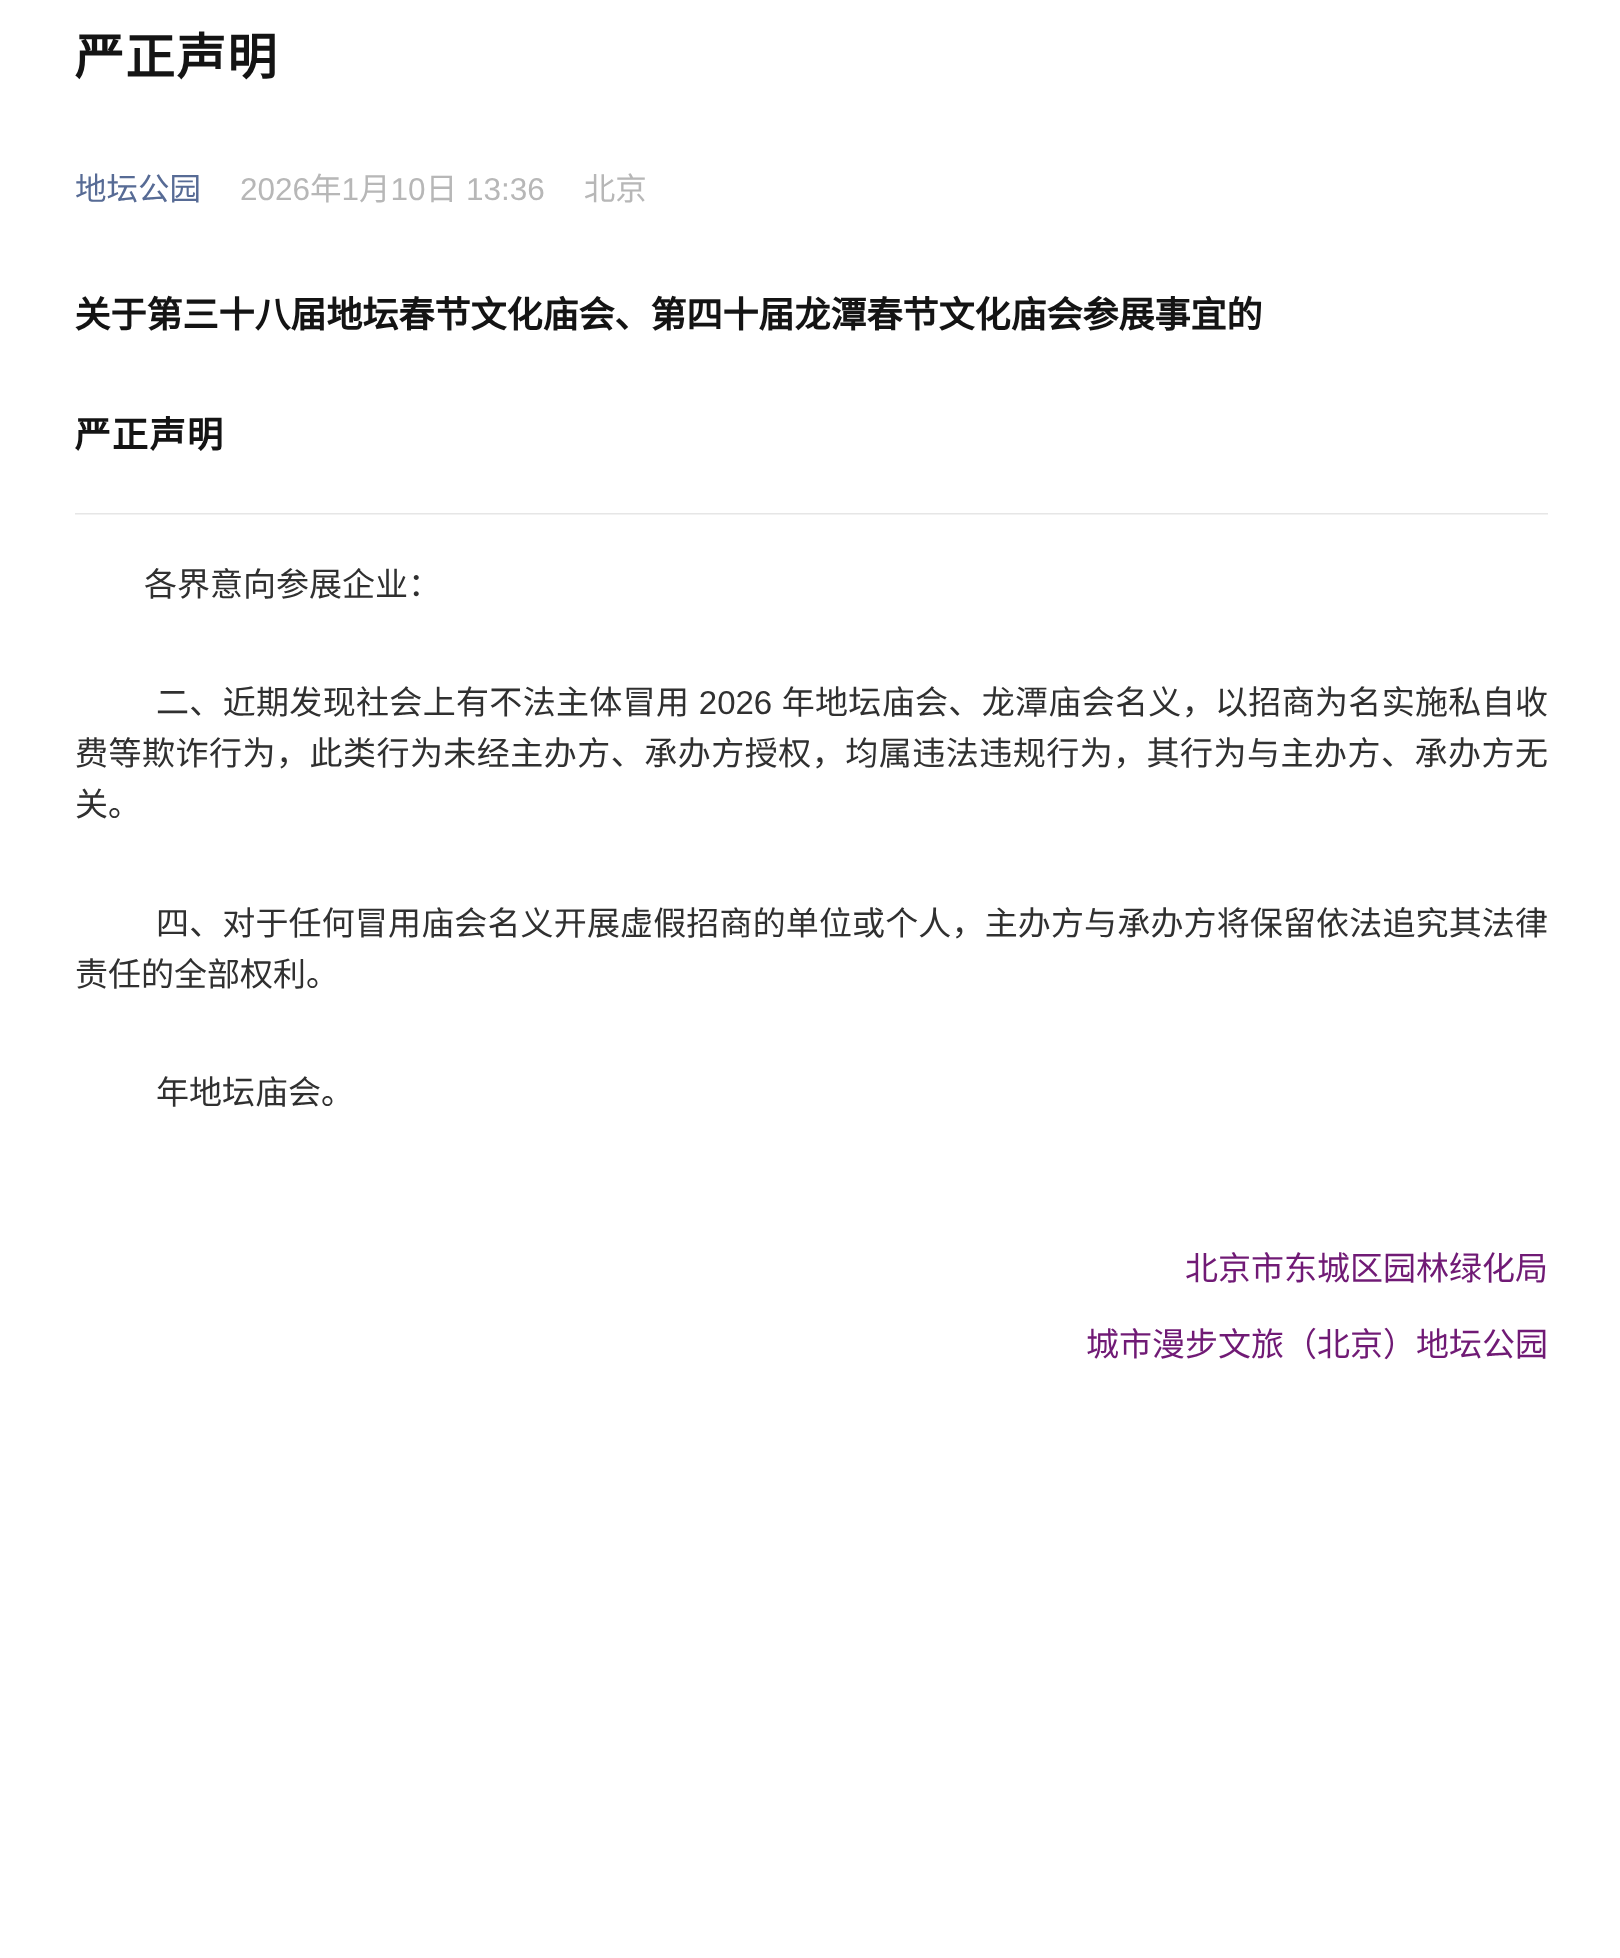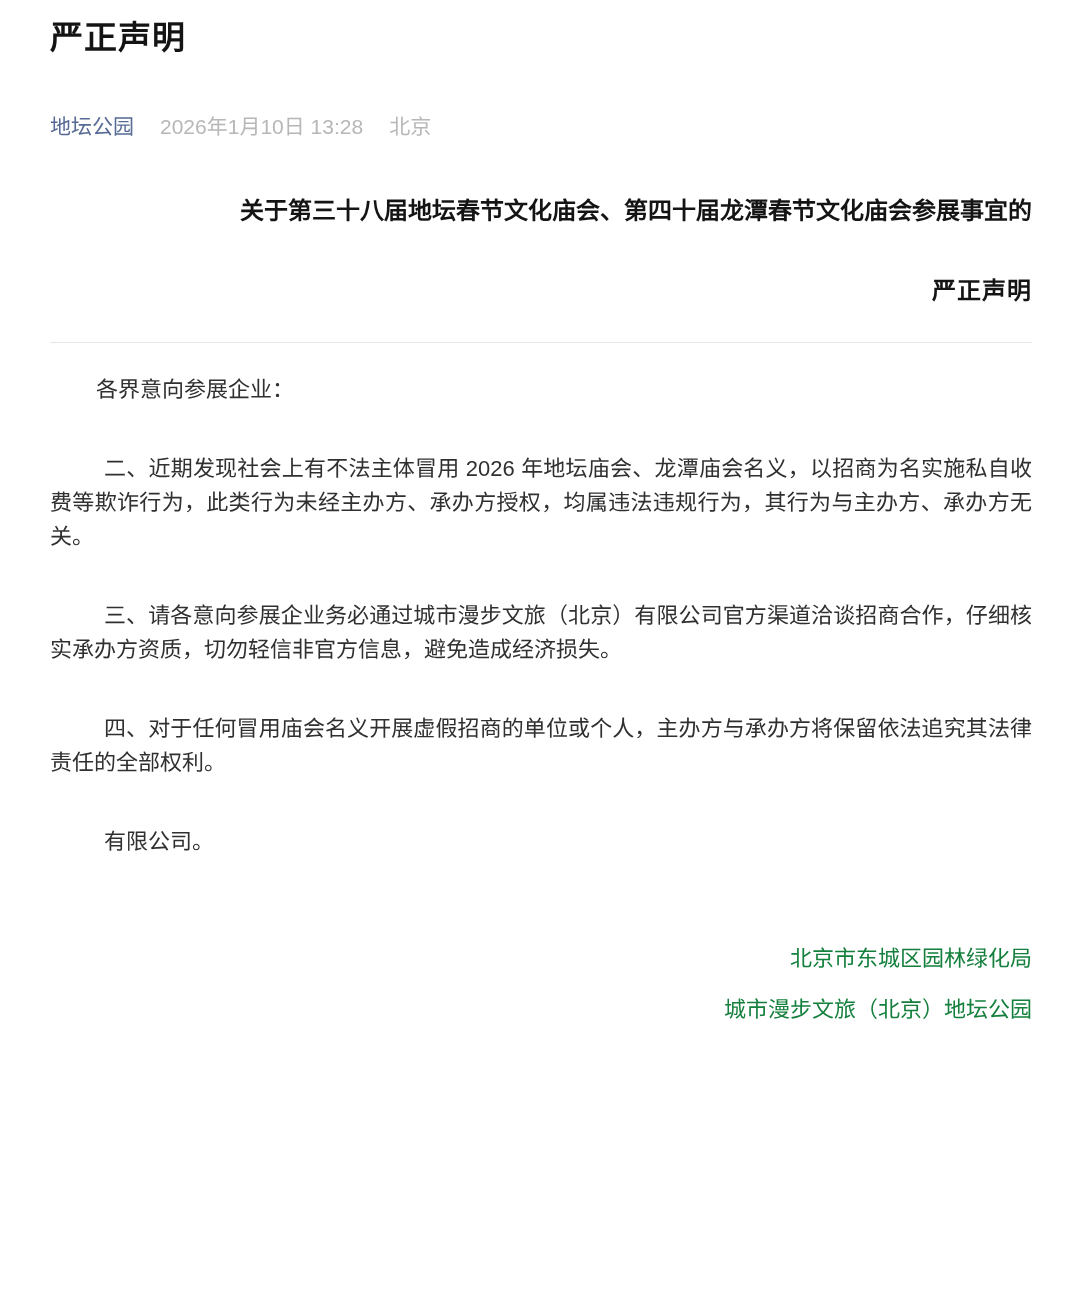--- a/index.html
+++ b/index.html
@@ -36,21 +36,21 @@
     color: #b7b7b7;
     font-weight: 400;
   }
   .meta-source {
     color: #576b95;
     cursor: pointer;
     text-decoration: none;
   }
   .headline {
     margin: 0 0 42px 0;
-    text-align: right;
+    text-align: left;
     font-size: 24px;
     line-height: 38px;
     font-weight: 700;
     color: #141414;
   }
   .headline.second {
     margin-bottom: 32px;
     letter-spacing: 1px;
   }
   .divider {
@@ -76,53 +76,52 @@
   .closing {
     margin-bottom: 0;
   }
   .signatures {
     margin-top: 83px;
   }
   .sig {
     margin: 1px 0 17px 0;
     font-size: 22px;
     line-height: 34px;
-    color: #15803d;
+    color: #701a75;
     text-align: right;
   }
 </style>
 </head>
 <body>
 
 <div class="page">
 
   <h1 class="page-title">严正声明</h1>
 
   <div class="meta-row">
     <a class="meta-source">地坛公园</a>
-    <span class="meta-datetime">2026年1月10日 13:28</span>
+    <span class="meta-datetime">2026年1月10日 13:36</span>
     <span class="meta-location">北京</span>
   </div>
 
   <p class="headline">关于第三十八届地坛春节文化庙会、第四十届龙潭春节文化庙会参展事宜的</p>
 
   <p class="headline second">严正声明</p>
 
   <hr class="divider">
 
   <p class="para salutation">各界意向参展企业：</p>
 
 
 
   <p class="para">二、近期发现社会上有不法主体冒用 2026 年地坛庙会、龙潭庙会名义，以招商为名实施私自收费等欺诈行为，此类行为未经主办方、承办方授权，均属违法违规行为，其行为与主办方、承办方无关。</p>
 
-  <p class="para">三、请各意向参展企业务必通过城市漫步文旅（北京）有限公司官方渠道洽谈招商合作，仔细核实承办方资质，切勿轻信非官方信息，避免造成经济损失。</p>
 
   <p class="para">四、对于任何冒用庙会名义开展虚假招商的单位或个人，主办方与承办方将保留依法追究其法律责任的全部权利。</p>
 
-  <p class="para closing">有限公司。</p>
+  <p class="para closing">年地坛庙会。</p>
 
   <div class="signatures">
     <p class="sig">北京市东城区园林绿化局</p>
     <p class="sig">城市漫步文旅（北京）地坛公园</p>
   </div>
 
 </div>
 
 </body></html>

